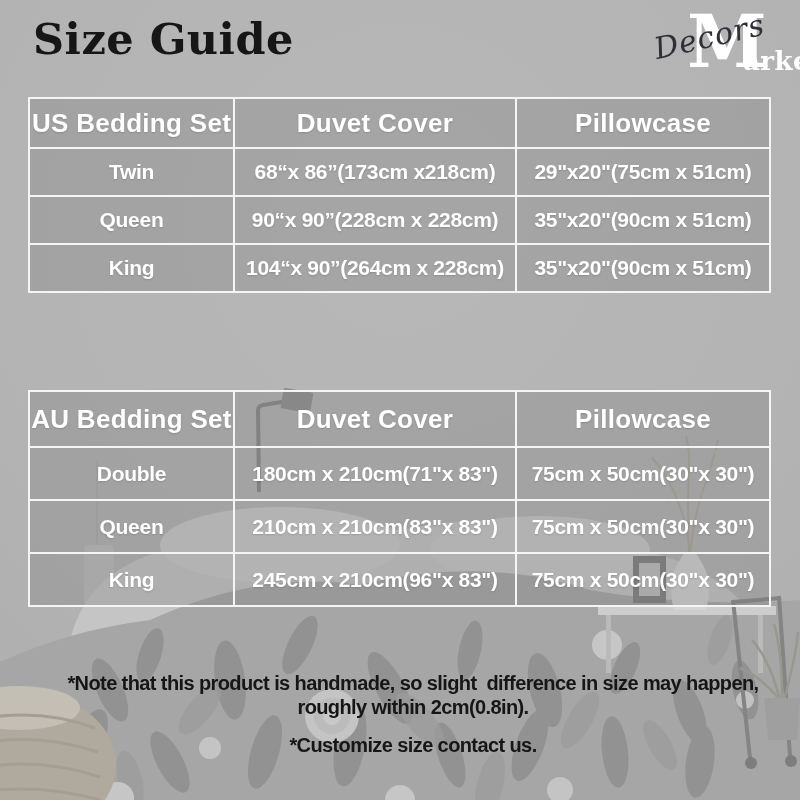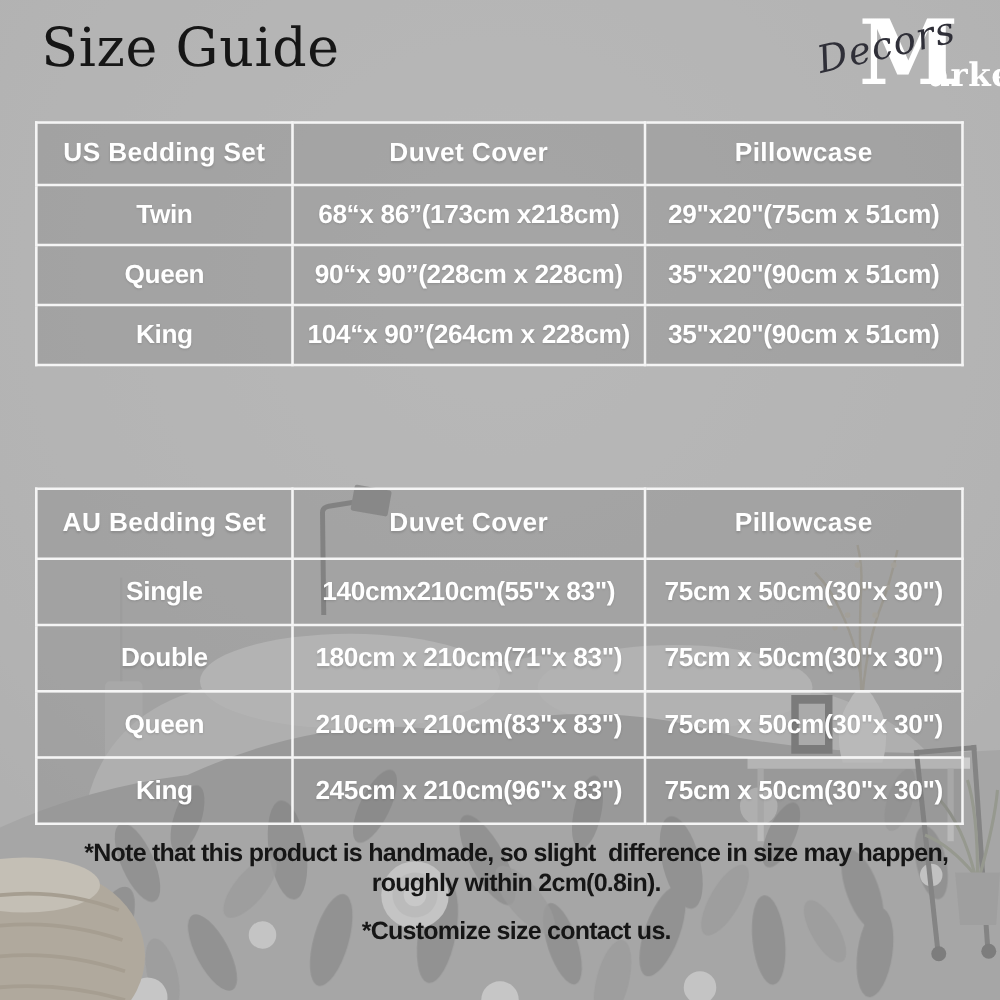--- a/index.html
+++ b/index.html
@@ -7,21 +7,21 @@
     position:relative;width:800px;height:800px;overflow:hidden;
     font-family:"Liberation Sans",sans-serif;
     background:var(--base-gray,#b2b2b2);
   }
   .bg{position:absolute;inset:0;z-index:0;}
   .overlay{position:absolute;inset:0;z-index:1;background:rgba(181,181,181,0.45);}
   .content{position:absolute;inset:0;z-index:2;}
 
   .title{
     position:absolute;left:33px;top:16px;margin:0;
-    font-family:"DejaVu Serif",serif;font-weight:normal;font-size:43px;line-height:1.1;
+    font-family:"DejaVu Serif",serif;font-weight:bold;font-size:43px;line-height:1.1;
     letter-spacing:0.5px;color:var(--text-dark,#161616);
   }
 
   .logo{position:absolute;left:643px;top:10px;width:150px;height:82px;}
   .logo-m{
     position:absolute;left:44px;top:2px;
     font-family:"DejaVu Serif",serif;font-weight:bold;font-size:72px;line-height:0.82;
     color:#fff;
   }
   .logo-rest{
@@ -40,21 +40,21 @@
     border-collapse:collapse;table-layout:fixed;
   }
   .size-table th,.size-table td{
     border:2px solid var(--table-border,#f5f5f5);
     background:rgba(122,122,122,0.30);
     color:var(--text-light,#ffffff);
     text-align:center;vertical-align:middle;padding:0;
     text-shadow:0 1px 2px rgba(0,0,0,0.15);
     overflow:hidden;white-space:nowrap;
   }
-  .size-table th{font-size:21px;font-weight:bold;letter-spacing:0.3px;}
+  .size-table th{font-size:26px;font-weight:bold;letter-spacing:0.3px;}
   .size-table td{font-size:21px;font-weight:bold;letter-spacing:-0.3px;}
   .t-us{top:97px;}
   .t-us th{height:48px;}
   .t-us td{height:46px;}
   .t-au{top:390px;}
   .t-au th{height:54px;}
   .t-au td{height:51px;}
 
   .notes{
     position:absolute;left:32px;top:672px;width:762px;
@@ -232,25 +232,20 @@
         </colgroup>
       <thead>
         <tr>
           <th>AU Bedding Set</th>
           <th>Duvet Cover</th>
           <th>Pillowcase</th>
         </tr>
       </thead>
       <tbody>
         <tr>
-          <td>Single</td>
-          <td>140cmx210cm(55"x 83")</td>
-          <td>75cm x 50cm(30"x 30")</td>
-        </tr>
-        <tr>
           <td>Double</td>
           <td>180cm x 210cm(71"x 83")</td>
           <td>75cm x 50cm(30"x 30")</td>
         </tr>
         <tr>
           <td>Queen</td>
           <td>210cm x 210cm(83"x 83")</td>
           <td>75cm x 50cm(30"x 30")</td>
         </tr>
         <tr>

